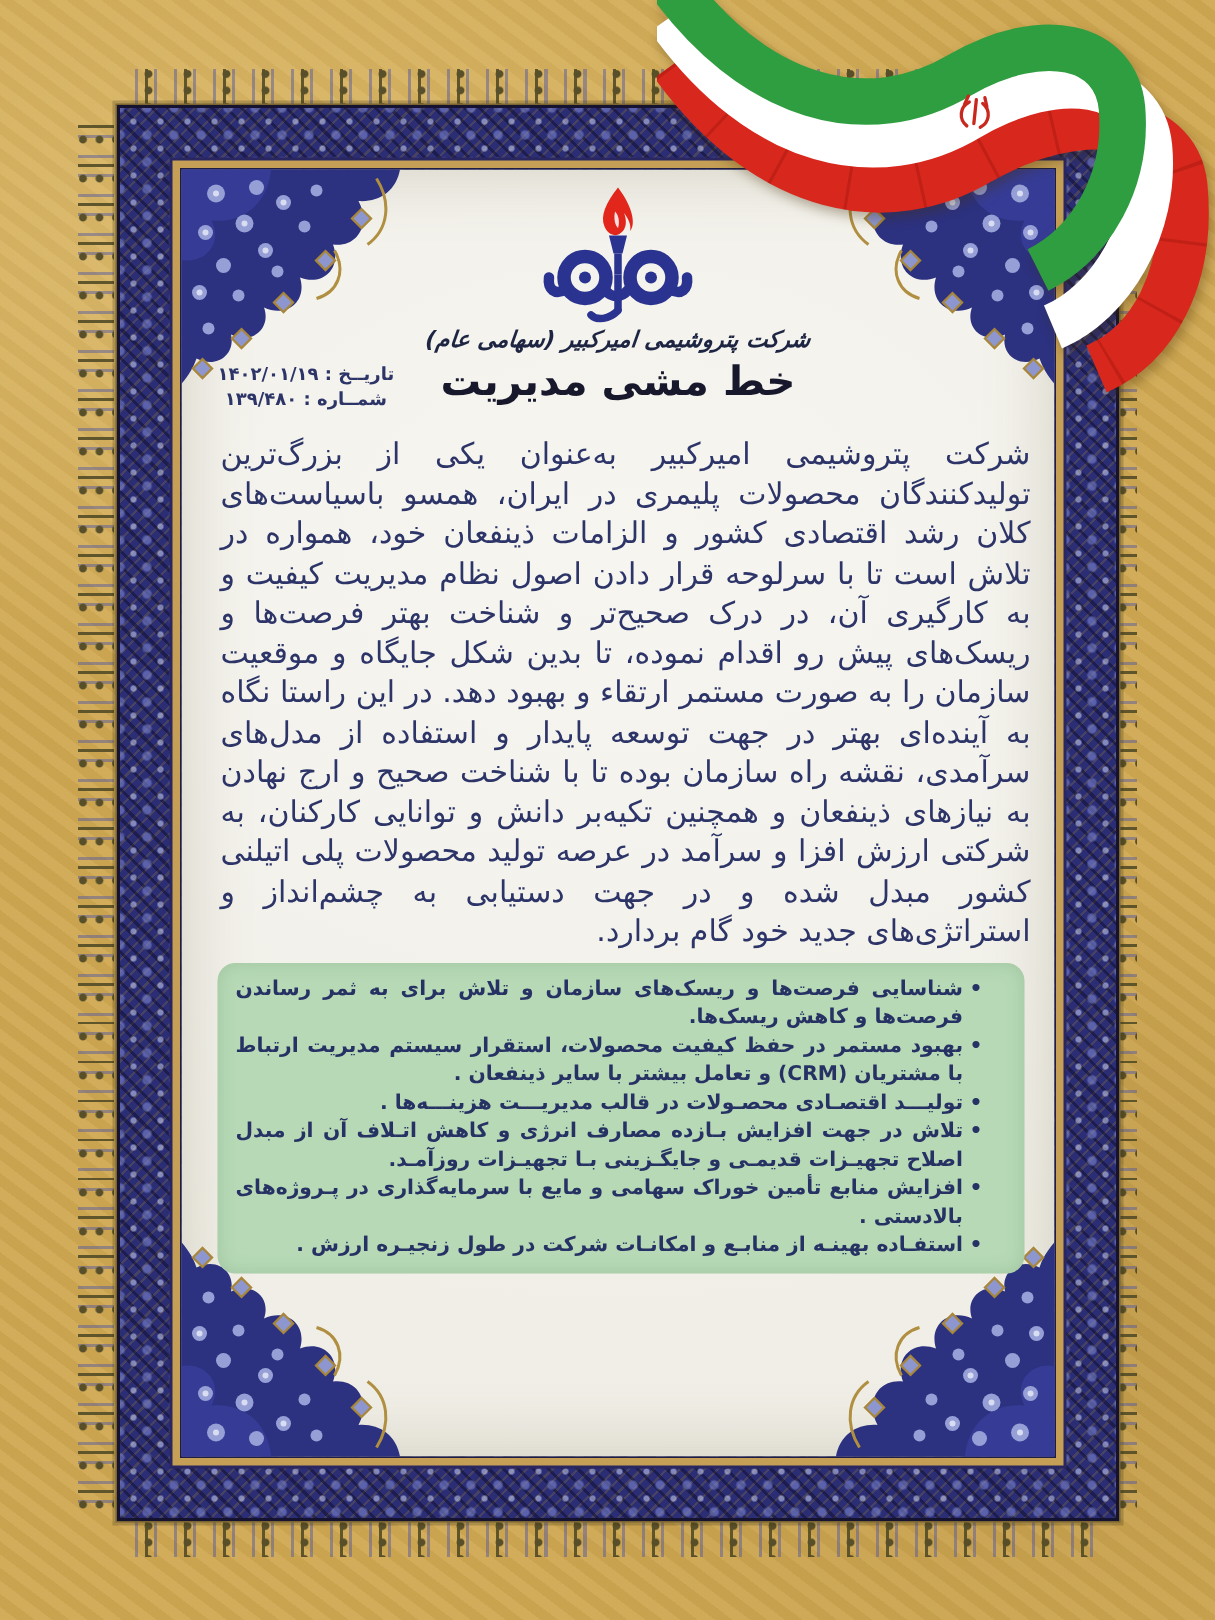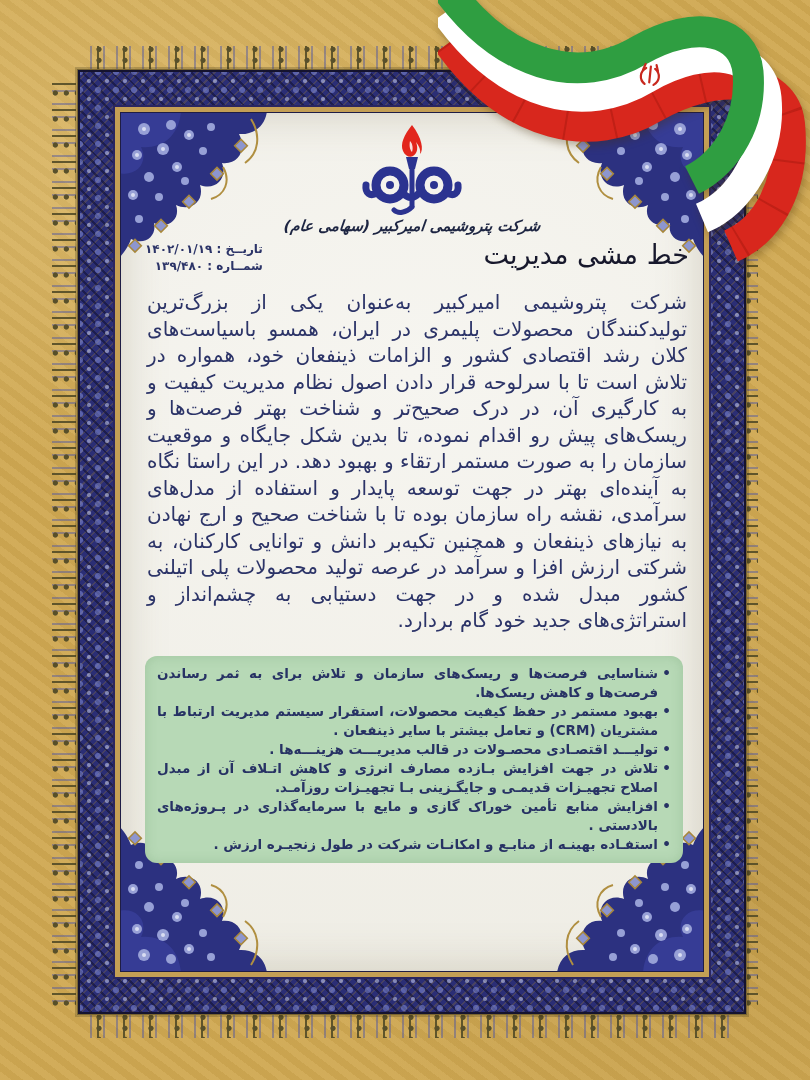--- a/index.html
+++ b/index.html
@@ -59,34 +59,34 @@
   .med.br{right:-2px;bottom:-2px;transform:scale(-1,-1);}
   
   .content{position:absolute;inset:0;padding:8px 14px;box-sizing:border-box;direction:rtl;color:#2c3468;}
   .logo-wrap{text-align:center;margin-top:2px;}
   .calligraphy{
     text-align:center;font-style:italic;font-weight:bold;font-size:15px;color:#1d2542;
     transform:skewX(-6deg);margin-top:-2px;
   }
   .header-row{position:relative;height:44px;margin-top:4px;}
   .doc-title{
-    text-align:right;font-size:27px;font-weight:normal;color:#17182c;letter-spacing:-.5px;
+    text-align:center;font-size:27px;font-weight:bold;color:#17182c;letter-spacing:-.5px;
   }
   .meta{
     position:absolute;left:10px;top:2px;font-size:12px;font-weight:bold;color:#2c3468;
-    direction:rtl;text-align:right;line-height:17px;white-space:nowrap;
+    direction:rtl;text-align:center;line-height:17px;white-space:nowrap;
   }
   .meta bdi{direction:ltr;unicode-bidi:isolate;}
   .para{
     font-size:20px;font-weight:normal;line-height:26.5px;text-align:justify;
     margin:6px 2px 0 12px;color:#2c3468;
   }
   .intro{margin-top:0;}
   .green-panel{
-    background:#b7d9b6;border-radius:12px;margin:22px 6px 0 10px;padding:8px 12px 9px 12px;
+    background:#b7d9b6;border-radius:12px;margin:8px 6px 0 10px;padding:8px 28px 9px 12px;
     box-shadow:inset 0 0 12px rgba(90,140,90,.25);
   }
   ul.directives{list-style:none;margin:0;padding:0;}
   ul.directives li{
     position:relative;padding-right:13px;font-size:13.5px;font-weight:bold;line-height:19px;
     text-align:justify;color:#273264;
   }
   ul.directives li::before{content:"•";position:absolute;right:0;top:0;color:#273264;}
   
   .ribbon{position:absolute;left:438px;top:-6px;z-index:6;filter:drop-shadow(2px 4px 4px rgba(70,45,10,.35));}
@@ -198,21 +198,21 @@
       </div>
 
       <p class="para">شرکت پتروشیمی امیرکبیر به‌عنوان یکی از بزرگ‌ترین تولیدکنندگان محصولات پلیمری در ایران، همسو باسیاست‌های کلان رشد اقتصادی کشور و الزامات ذینفعان خود، همواره در تلاش است تا با سرلوحه قرار دادن اصول نظام مدیریت کیفیت و به کارگیری آن، در درک صحیح‌تر و شناخت بهتر فرصت‌ها و ریسک‌های پیش رو اقدام نموده، تا بدین شکل جایگاه و موقعیت سازمان را به صورت مستمر ارتقاء و بهبود دهد. در این راستا نگاه به آینده‌ای بهتر در جهت توسعه پایدار و استفاده از مدل‌های سرآمدی، نقشه راه سازمان بوده تا با شناخت صحیح و ارج نهادن به نیازهای ذینفعان و همچنین تکیه‌بر دانش و توانایی کارکنان، به شرکتی ارزش افزا و سرآمد در عرصه تولید محصولات پلی اتیلنی کشور مبدل شده و در جهت دستیابی به چشم‌انداز و استراتژی‌های جدید خود گام بردارد.</p>
 
       <div class="green-panel">
         <ul class="directives">
           <li>شناسایی فرصت‌ها و ریسک‌های سازمان و تلاش برای به ثمر رساندن فرصت‌ها و کاهش ریسک‌ها.</li>
           <li>بهبود مستمر در حفظ کیفیت محصولات، استقرار سیستم مدیریت ارتباط با مشتریان (CRM) و تعامل بیشتر با سایر ذینفعان .</li>
           <li>تولیـــد اقتصـادی محصـولات در قالب مدیریـــت هزینـــه‌ها .</li>
           <li>تلاش در جهت افزایش بـازده مصارف انرژی و کاهش اتـلاف آن از مبدل اصلاح تجهیـزات قدیمـی و جایگـزینی بـا تجهیـزات روزآمـد.</li>
-          <li>افزایش منابع تأمین خوراک گازی و مایع با سرمایه‌گذاری در پـروژه‌های بالادستی .</li>
+          <li>افزایش منابع تأمین خوراک سهامی و مایع با سرمایه‌گذاری در پـروژه‌های بالادستی .</li>
           <li>استفـاده بهینـه از منابـع و امکانـات شرکت در طول زنجیـره ارزش .</li>
 
         </ul>
       </div>
 
     </div>
   </div>
 </div>
 
 <svg class="ribbon" width="372" height="276" viewBox="0 0 372 276">

